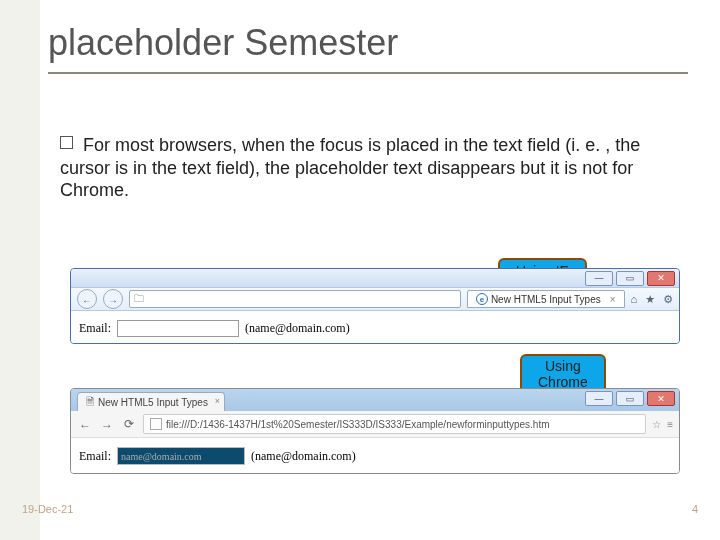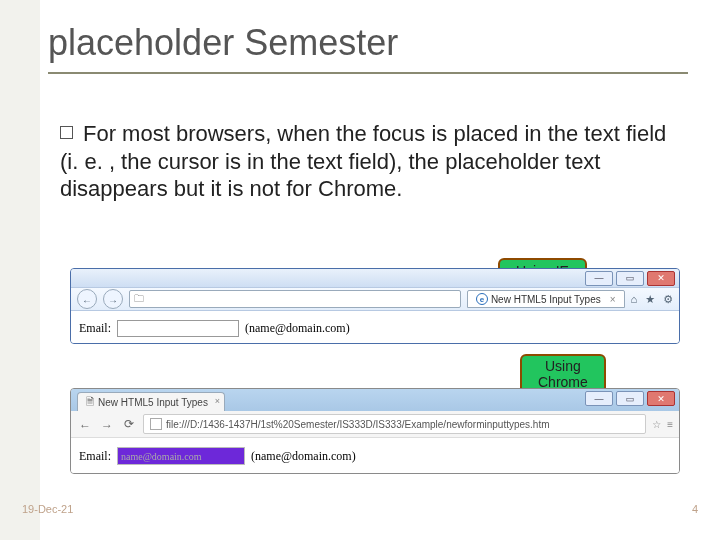--- a/index.html
+++ b/index.html
@@ -1,22 +1,22 @@
 <!DOCTYPE html>
 <html><head>
 <meta charset="utf-8">
 <style>
   html,body{margin:0;padding:0;width:720px;height:540px;font-family:Arial,Helvetica,sans-serif;background:#fff;color:#222;overflow:hidden}
   .slide{position:relative;width:720px;height:540px}
   .leftbar{position:absolute;left:0;top:0;width:40px;height:540px;background:#f2f2ed}
   .title{position:absolute;left:48px;top:22px;font-size:36px;color:#555}
   .title-rule{position:absolute;left:48px;top:72px;width:640px;height:2px;background:#8a8a72}
-  .bullet-box{position:absolute;left:60px;top:120px;width:610px;font-size:22px;line-height:1.25;color:#222}
+  .bullet-box{position:absolute;left:60px;top:134px;width:610px;font-size:18px;line-height:1.25;color:#222}
   .bullet-mark{display:inline-block;width:11px;height:11px;border:1px solid #555;margin-right:10px;vertical-align:2px}
-  .callout{position:absolute;background:#22c55e;border:2px solid #8e4a00;border-radius:6px;font-size:14px;padding:3px 16px;color:#222;text-align:center;line-height:1.15}
+  .callout{position:absolute;background:#0ea5e9;border:2px solid #8e4a00;border-radius:6px;font-size:14px;padding:3px 16px;color:#222;text-align:center;line-height:1.15}
   .callout.ie{left:498px;top:258px}
   .callout.chrome{left:520px;top:354px;padding:2px 16px}
   
   .ie-window{position:absolute;left:70px;top:268px;width:608px;height:74px;border:1px solid #4a6ea9;border-radius:4px;background:#dbe7f6;font-size:10px;color:#333;overflow:hidden}
   .ie-titlebar{height:18px;background:linear-gradient(#e9f1fb,#cedef3);border-bottom:1px solid #b7c9e2;display:flex;align-items:center;justify-content:flex-end;padding:0 4px;gap:3px}
   .winbtn{width:26px;height:13px;border:1px solid #7a93b8;border-radius:2px;background:#e6eefc;display:flex;align-items:center;justify-content:center;font-size:9px;color:#445}
   .winbtn.close{background:#e07870;border-color:#a33;color:#fff}
   .ie-addr{height:22px;background:linear-gradient(#f4f9ff,#e3eefb);border-bottom:1px solid #b7c9e2;display:flex;align-items:center;padding:0 6px;gap:6px}
   .ie-nav{width:18px;height:18px;border:1px solid #9ab;border-radius:50%;background:#eef5ff;display:flex;align-items:center;justify-content:center;font-size:10px;color:#567}
   .ie-urlbox{flex:1;height:16px;border:1px solid #9ab;background:#fff;border-radius:2px;display:flex;align-items:center;padding:0 4px;gap:4px;font-size:10px;color:#333}
@@ -29,21 +29,21 @@
   .cr-window{position:absolute;left:70px;top:388px;width:608px;height:84px;border:1px solid #8a8a8a;border-radius:4px;background:#f5f5f5;font-size:10px;color:#333;overflow:hidden}
   .cr-tabs{height:22px;background:linear-gradient(#b9d5ef,#a9c8e6);display:flex;align-items:flex-end;padding:0 6px;gap:6px;position:relative}
   .cr-tab{height:18px;background:#f5f5f5;border:1px solid #9ab;border-bottom:none;border-radius:4px 4px 0 0;padding:0 16px 0 8px;display:flex;align-items:center;gap:4px;font-size:10px;color:#444;position:relative}
   .cr-tab .x{position:absolute;right:4px;top:3px;font-size:9px;color:#888}
   .cr-winbtns{position:absolute;right:4px;top:2px;display:flex;gap:3px}
   .cr-addr{height:26px;background:#f5f5f5;border-bottom:1px solid #ddd;display:flex;align-items:center;padding:0 6px;gap:6px}
   .cr-nav{width:16px;height:16px;display:flex;align-items:center;justify-content:center;font-size:12px;color:#666}
   .cr-urlbox{flex:1;height:18px;border:1px solid #ccc;background:#fff;border-radius:2px;display:flex;align-items:center;padding:0 6px;gap:4px;font-size:10px;color:#555}
   .cr-urlbox .file-icon{width:10px;height:10px;border:1px solid #aaa;background:#fff}
   .cr-content{height:36px;background:#fff;display:flex;align-items:center;padding:0 8px;gap:6px;font-family:'Times New Roman',serif;font-size:12px;color:#000}
-  .cr-input{width:120px;height:16px;border:1px solid #bbb;background:#6d28d9;color:#aaa;font-size:10px;padding:0 3px;display:flex;align-items:center}
+  .cr-input{width:120px;height:16px;border:1px solid #bbb;background:#0c4a6e;color:#aaa;font-size:10px;padding:0 3px;display:flex;align-items:center}
   
   .footer{position:absolute;left:0;bottom:14px;width:720px;height:34px;display:flex;align-items:center;justify-content:space-between;padding:0 22px;font-size:11px;color:#bfa28a;box-sizing:border-box}
   .footer .dept{text-align:center;line-height:1.1}
 </style>
 </head>
 <body>
 <div class="slide">
   <div class="leftbar"></div>
 
   <div class="title">placeholder Semester</div>

